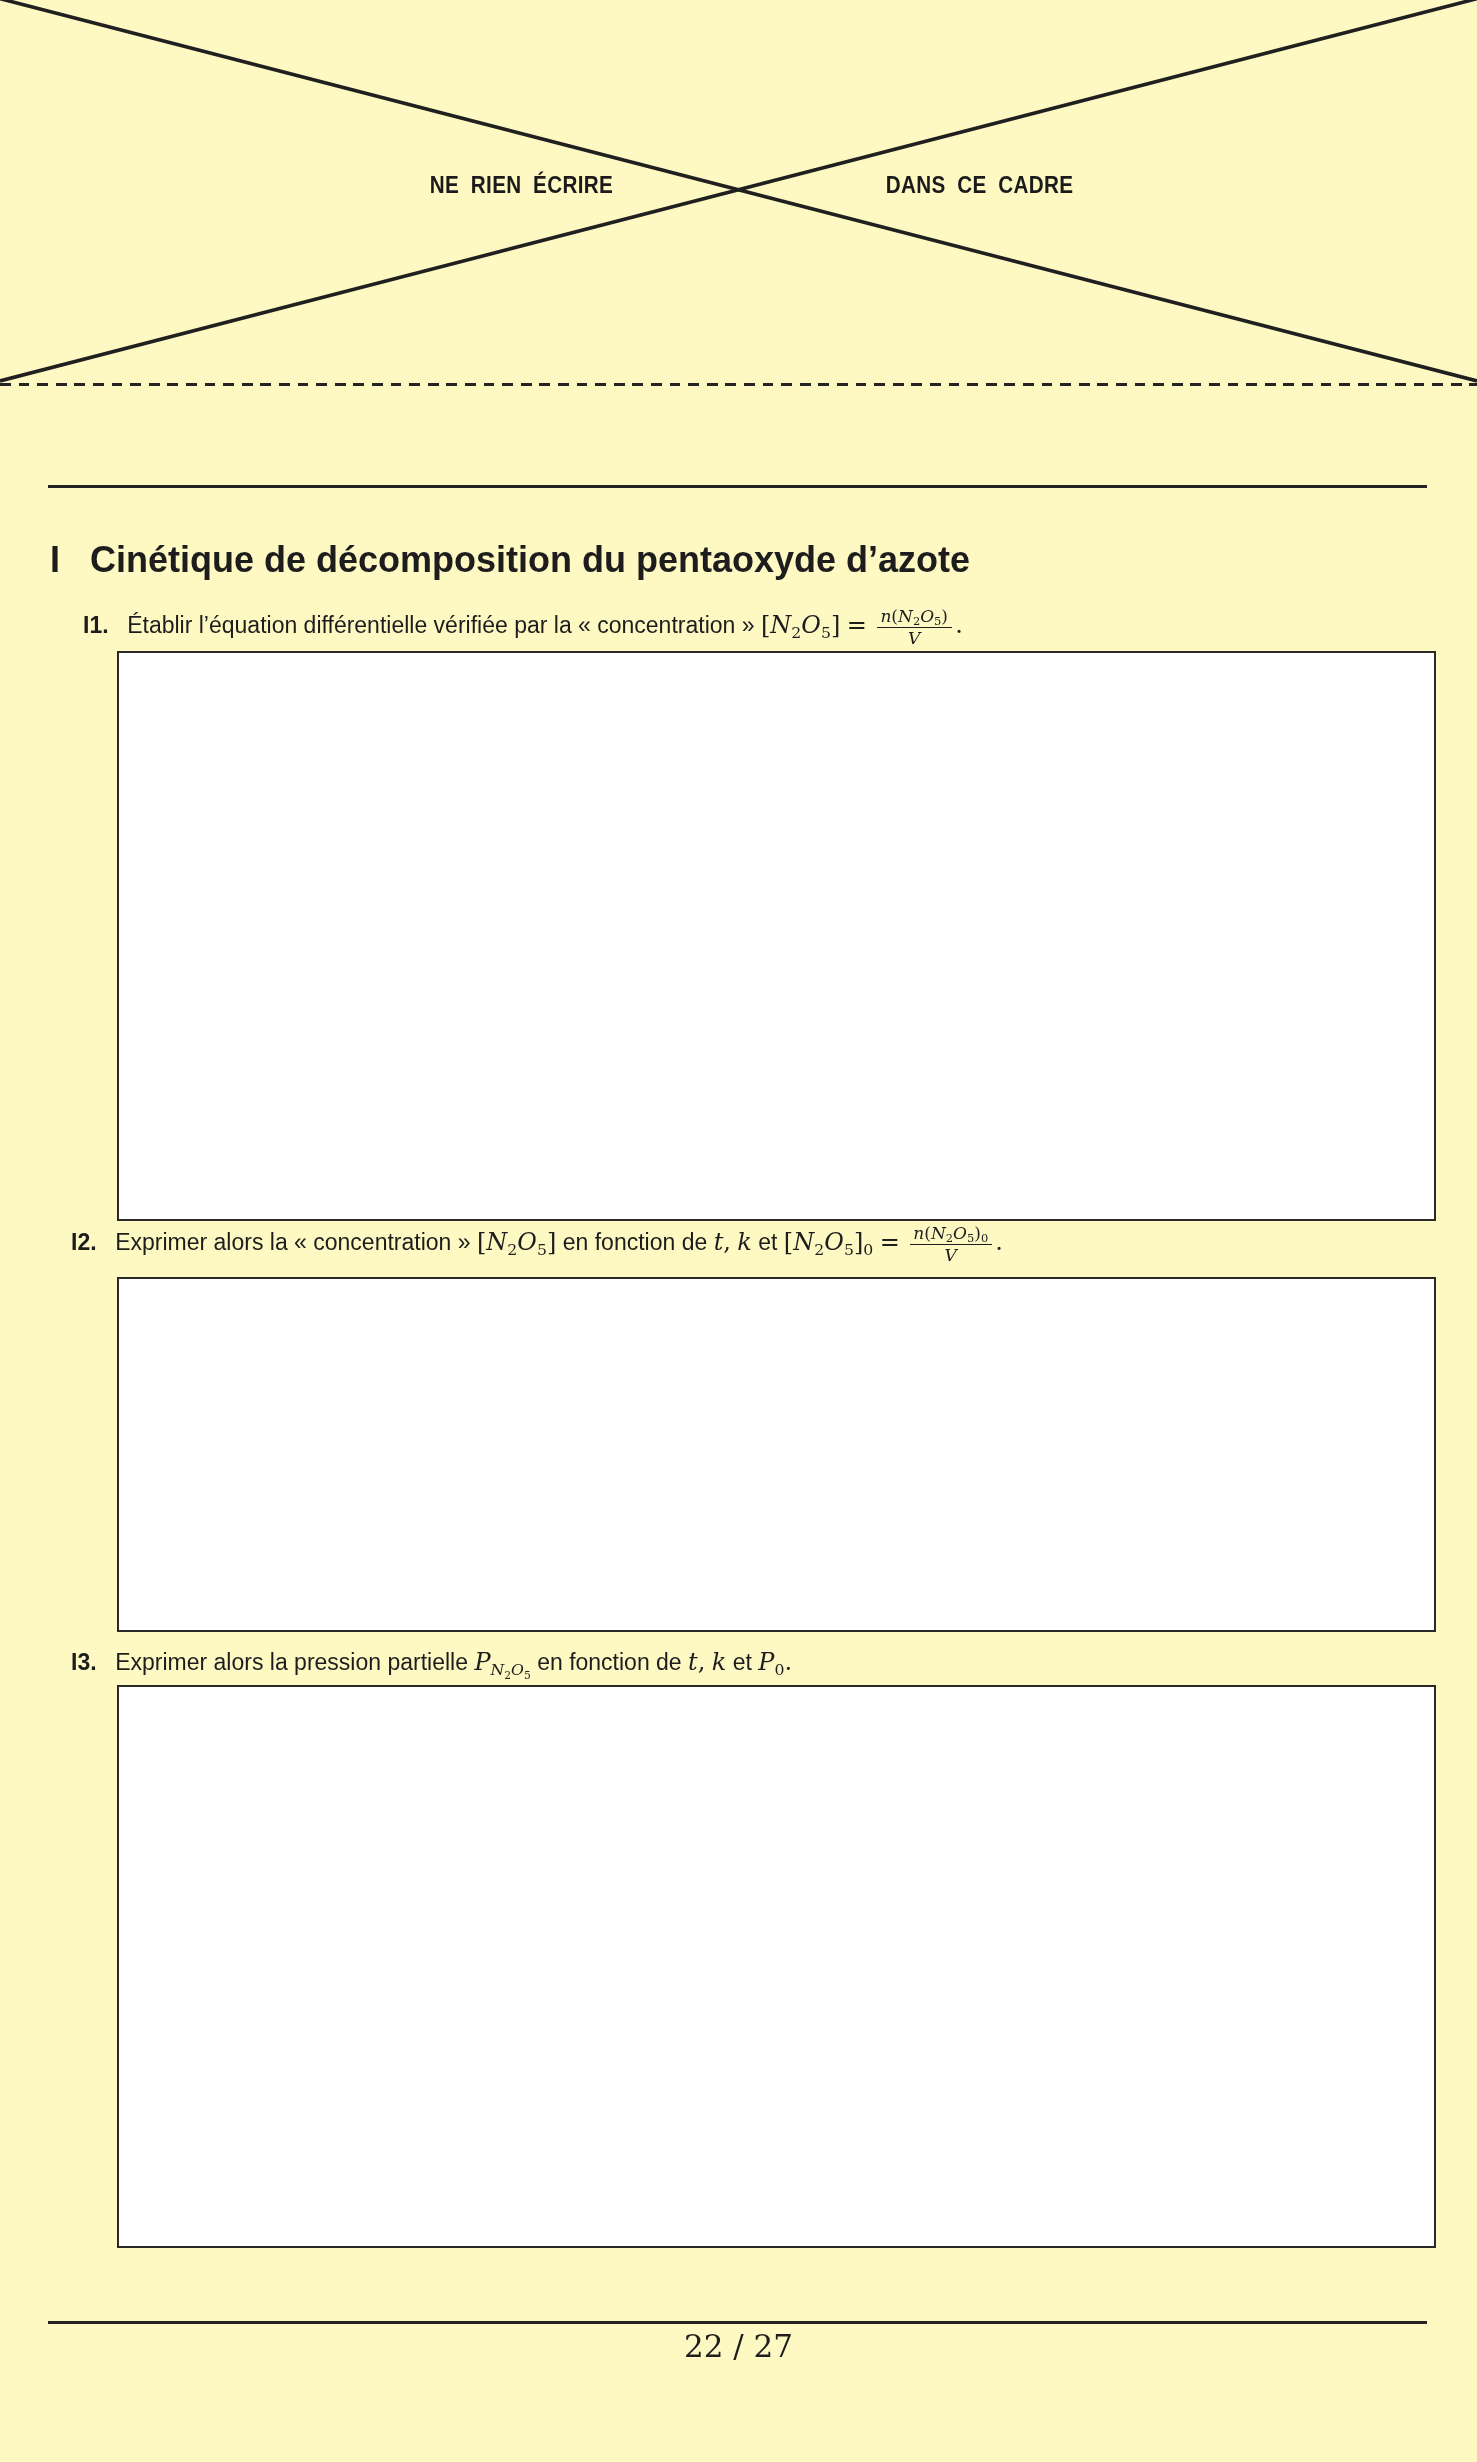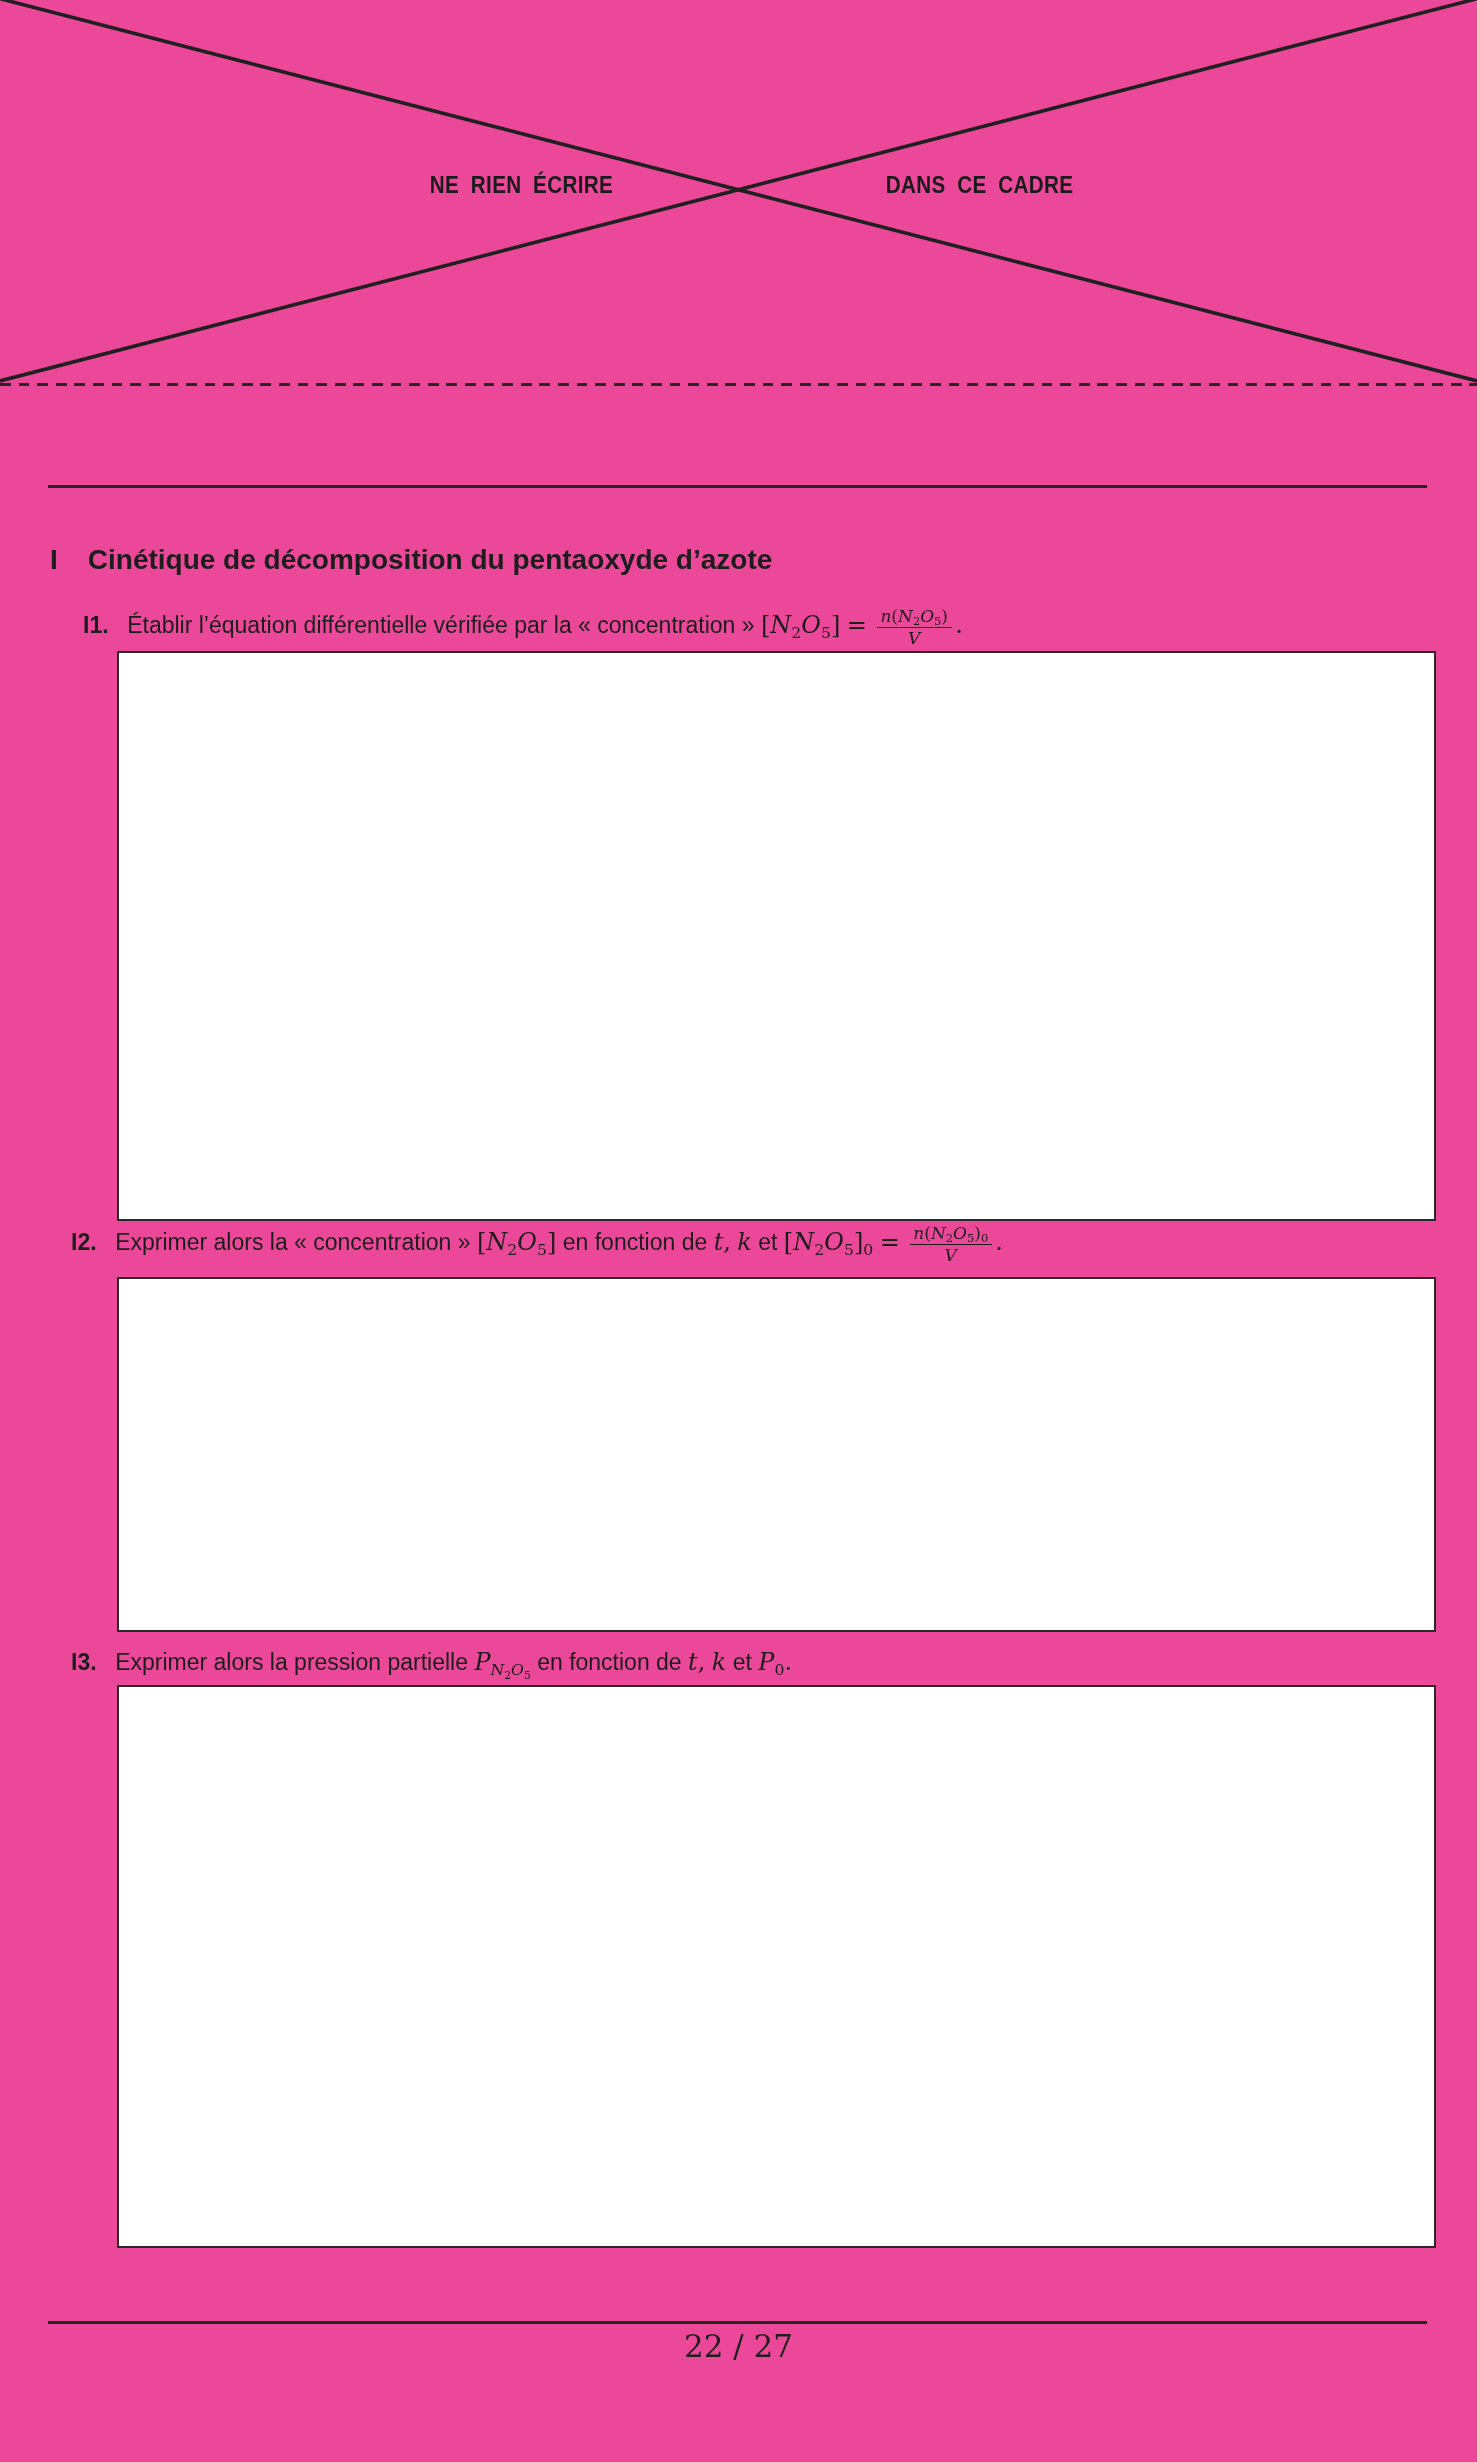--- a/index.html
+++ b/index.html
@@ -1,17 +1,17 @@
 <!DOCTYPE html>
 <html style="font-size:11.4px"><head>
 <meta charset="utf-8">
 <style>
   html,body{margin:0;padding:0;background:#ffffff;}
   .page{
-    position:relative;width:1477px;height:2462px;background:#ec4899;
+    position:relative;width:1477px;height:2462px;background:#fef9c3;
     font-family:"Liberation Sans",sans-serif;color:#1d1d1d;overflow:hidden;
   }
   
   .cross{position:absolute;left:0;top:0;}
   .hdr-label{
     position:absolute;height:29px;line-height:29px;text-align:center;
     font-weight:700;font-size:24px;letter-spacing:0.4px;word-spacing:6.4px;
     transform:scaleX(.86);transform-origin:center;white-space:nowrap;color:#1b1b1b;
   }
   .hdr-left{left:400px;top:170px;width:243px;}
@@ -19,21 +19,21 @@
   
   .dashed{
     position:absolute;left:0;top:383px;width:1477px;height:2.9px;
     background:repeating-linear-gradient(to right,#242424 0 10.7px,transparent 10.7px 18.6px);
   }
   
   .rule{position:absolute;left:48px;width:1379px;height:2.9px;background:#242424;}
   .rule-top{top:485px;}
   .rule-bottom{top:2321px;}
   
-  .sec{position:absolute;left:50px;top:543px;line-height:34px;font-size:28px;font-weight:700;white-space:nowrap;}
+  .sec{position:absolute;left:50px;top:543px;line-height:34px;font-size:36px;font-weight:700;white-space:nowrap;}
   .sec-num{display:inline-block;}
   .sec-title{display:inline-block;margin-left:30px;}
   
   .qline{position:absolute;left:71px;line-height:31px;font-size:23px;white-space:nowrap;}
   .qlabel{font-weight:700;margin-right:18.6px;}
   .math{font-family:"DejaVu Serif",serif;font-size:24px;}
   .it{font-style:italic;}
   .math sub,.qline sub{font-size:15.7px;font-style:normal;vertical-align:-5px;line-height:0;}
   .psub{font-size:16.4px;vertical-align:-5.7px;line-height:0;}
   .psub sub{font-size:10.7px;vertical-align:-3.6px;line-height:0;}

